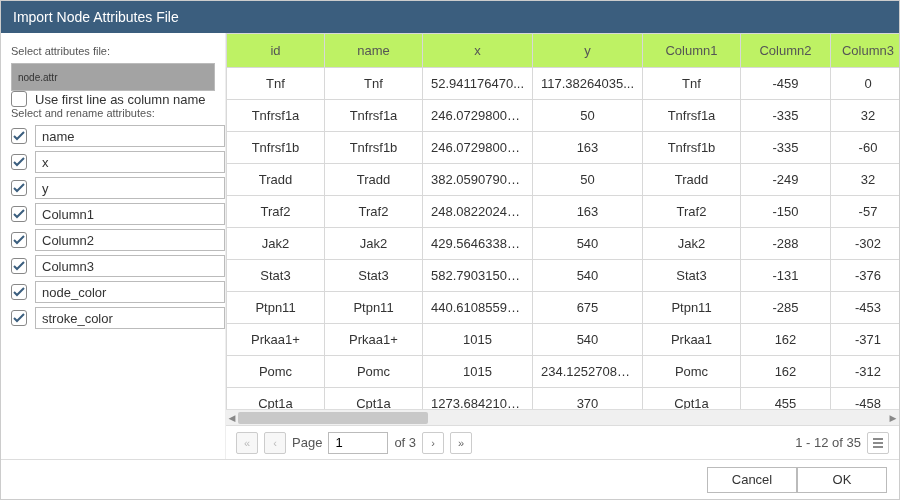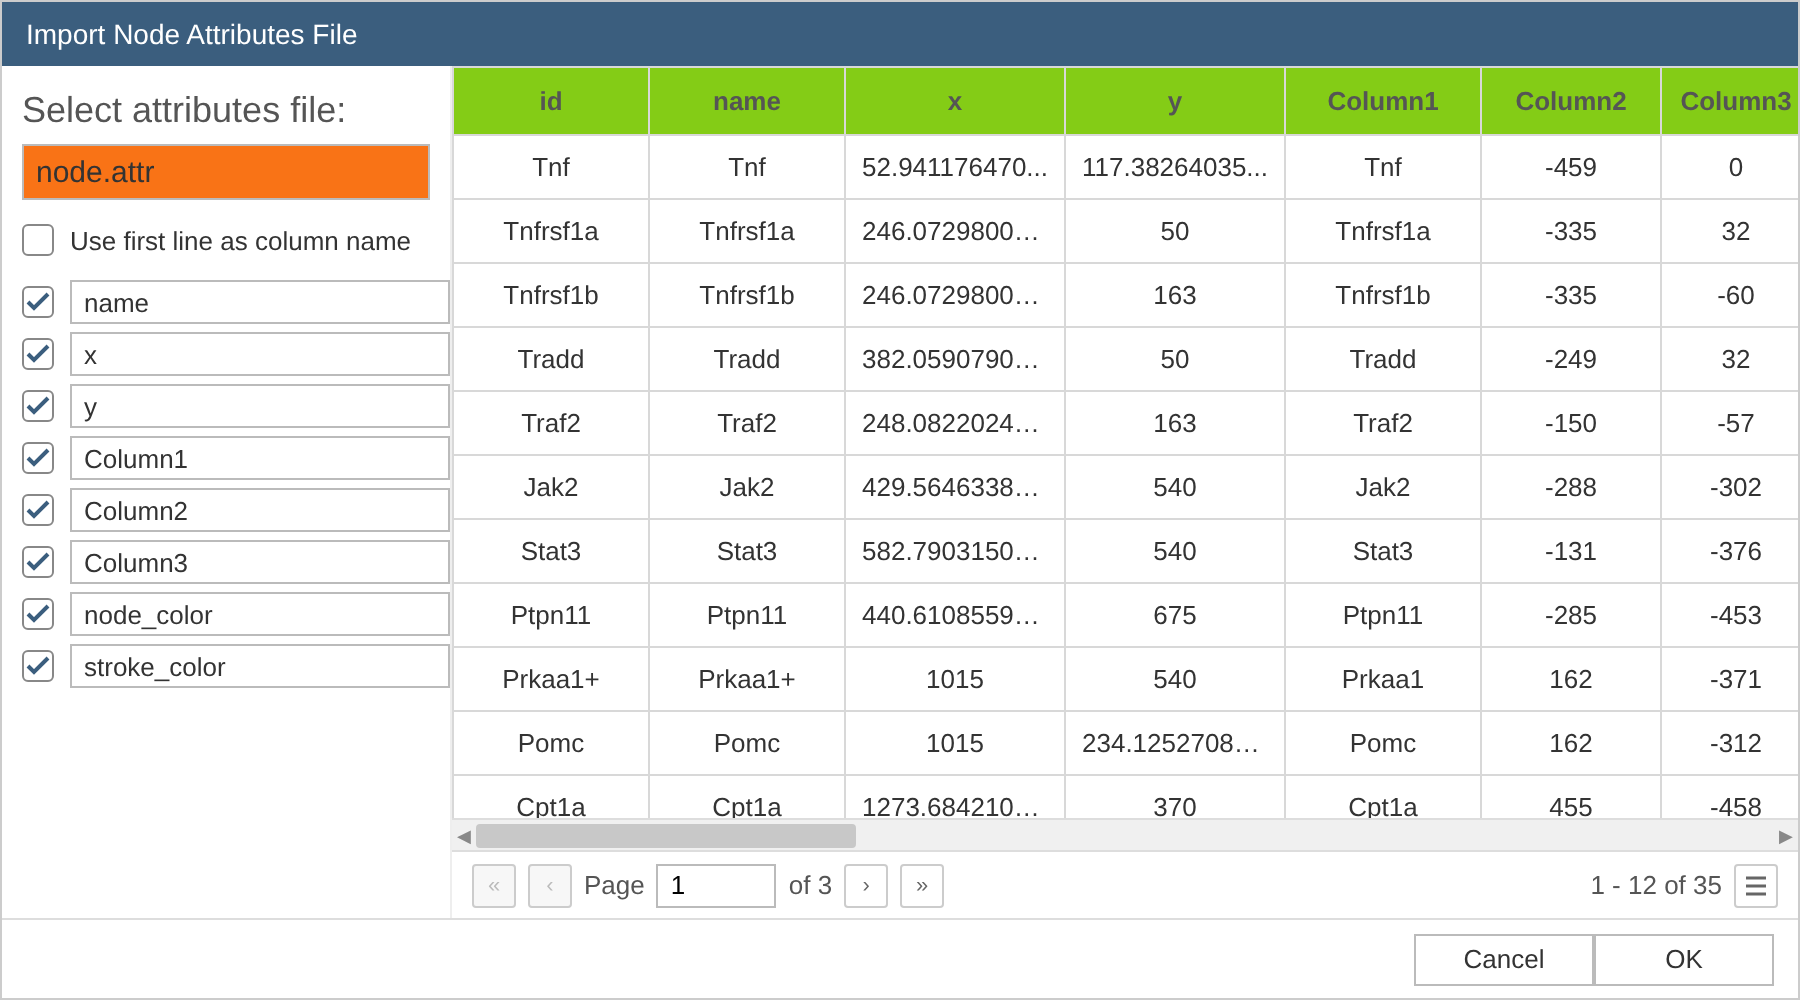--- a/index.html
+++ b/index.html
@@ -1,34 +1,34 @@
 <!DOCTYPE html>
 <html><head>
 <meta charset="utf-8">
 <style>
 * { box-sizing: border-box; margin: 0; padding: 0; }
 body { font-family: -apple-system, "Segoe UI", Arial, sans-serif; font-size: 13px; color: #333; width: 900px; height: 500px; overflow: hidden; background: #fff; }
 .dialog { width: 900px; height: 500px; display: flex; flex-direction: column; border: 1px solid #ccc; }
 .titlebar { background: #3b5e7e; color: #fff; padding: 8px 12px; font-size: 14px; }
 .body { flex: 1; display: flex; overflow: hidden; }
 .left { width: 225px; padding: 12px 10px; border-right: 1px solid #eee; overflow: hidden; }
-.label { color: #555; font-size: 18px; margin-bottom: 6px; }
-.textinput { width: 100%; height: 28px; border: 1px solid #bbb; padding: 3px 6px; font-size: 15px; color: #333; background: #f97316; }
-.checkbox-row { display: flex; align-items: center; gap: 8px; margin: 12px 0; text-align: center; }
+.label { color: #555; font-size: 11px; margin-bottom: 6px; }
+.textinput { width: 100%; height: 28px; border: 1px solid #bbb; padding: 3px 6px; font-size: 10px; color: #333; background: #a3a3a3; }
+.checkbox-row { display: flex; align-items: center; gap: 8px; margin: 0 0; text-align: center; }
 .chk { width: 16px; height: 16px; border: 1px solid #888; border-radius: 3px; display: inline-flex; align-items: center; justify-content: center; background: #fff; flex-shrink: 0; }
 .chk.checked svg { width: 12px; height: 12px; }
 .attr-list { display: flex; flex-direction: column; gap: 4px; margin-top: 4px; }
 .attr-row { display: flex; align-items: center; gap: 8px; }
 .attr-row .chk { flex-shrink: 0; }
 .attr-row input { flex: 1; height: 22px; border: 1px solid #bbb; padding: 2px 6px; font-size: 13px; color: #333; }
 .right { flex: 1; display: flex; flex-direction: column; overflow: hidden; }
 .grid-wrap { flex: 1; overflow: hidden; position: relative; }
 table { border-collapse: collapse; width: 100%; table-layout: fixed; }
 th, td { border: 1px solid #d8d8d8; padding: 7px 8px; text-align: center; font-size: 13px; white-space: nowrap; overflow: hidden; text-overflow: ellipsis; }
-th { background: #84cc16; color: #555; font-weight: 700; height: 34px; }
+th { background: #bef264; color: #555; font-weight: 400; height: 34px; }
 td { color: #333; height: 32px; }
 .hscroll { height: 16px; background: #f0f0f0; position: relative; border-top: 1px solid #ddd; display: flex; align-items: center; }
 .hscroll-thumb { position: absolute; left: 12px; top: 2px; height: 12px; width: 190px; background: #c8c8c8; border-radius: 2px; }
 .hscroll-arrow { width: 12px; height: 16px; display: flex; align-items: center; justify-content: center; color: #888; font-size: 9px; }
 .hscroll-arrow.right-a { margin-left: auto; }
 .pager { height: 34px; border-top: 1px solid #ddd; display: flex; align-items: center; padding: 0 10px; gap: 6px; color: #555; }
 .pbtn { width: 22px; height: 22px; border: 1px solid #ccc; background: #fff; display: inline-flex; align-items: center; justify-content: center; font-size: 11px; color: #666; border-radius: 2px; cursor: pointer; }
 .pbtn.dis { color: #bbb; background: #f7f7f7; }
 .pinput { width: 60px; height: 22px; border: 1px solid #bbb; text-align: left; padding: 0 6px; font-size: 13px; }
 .pager .spacer { flex: 1; }
@@ -42,20 +42,21 @@
 <div class="dialog">
   <div class="titlebar">Import Node Attributes File</div>
   <div class="body">
     <div class="left">
       <div class="label">Select attributes file:</div>
       <input class="textinput" value="node.attr" style="">
       <div class="checkbox-row">
         <span class="chk"></span>
         <span>Use first line as column name</span>
       </div>
+      <div class="label">Select and rename attributes:</div>
       <div class="attr-list" id="attr-list">
           <div class="attr-row">
             <span class="chk checked">
               <svg viewBox="0 0 12 12">
                 <path d="M1 6l3 3 7-7" stroke="#3b5e7e" stroke-width="2" fill="none"></path>
               </svg>
             </span>
             <input value="name" style="">
           </div>
           <div class="attr-row">

